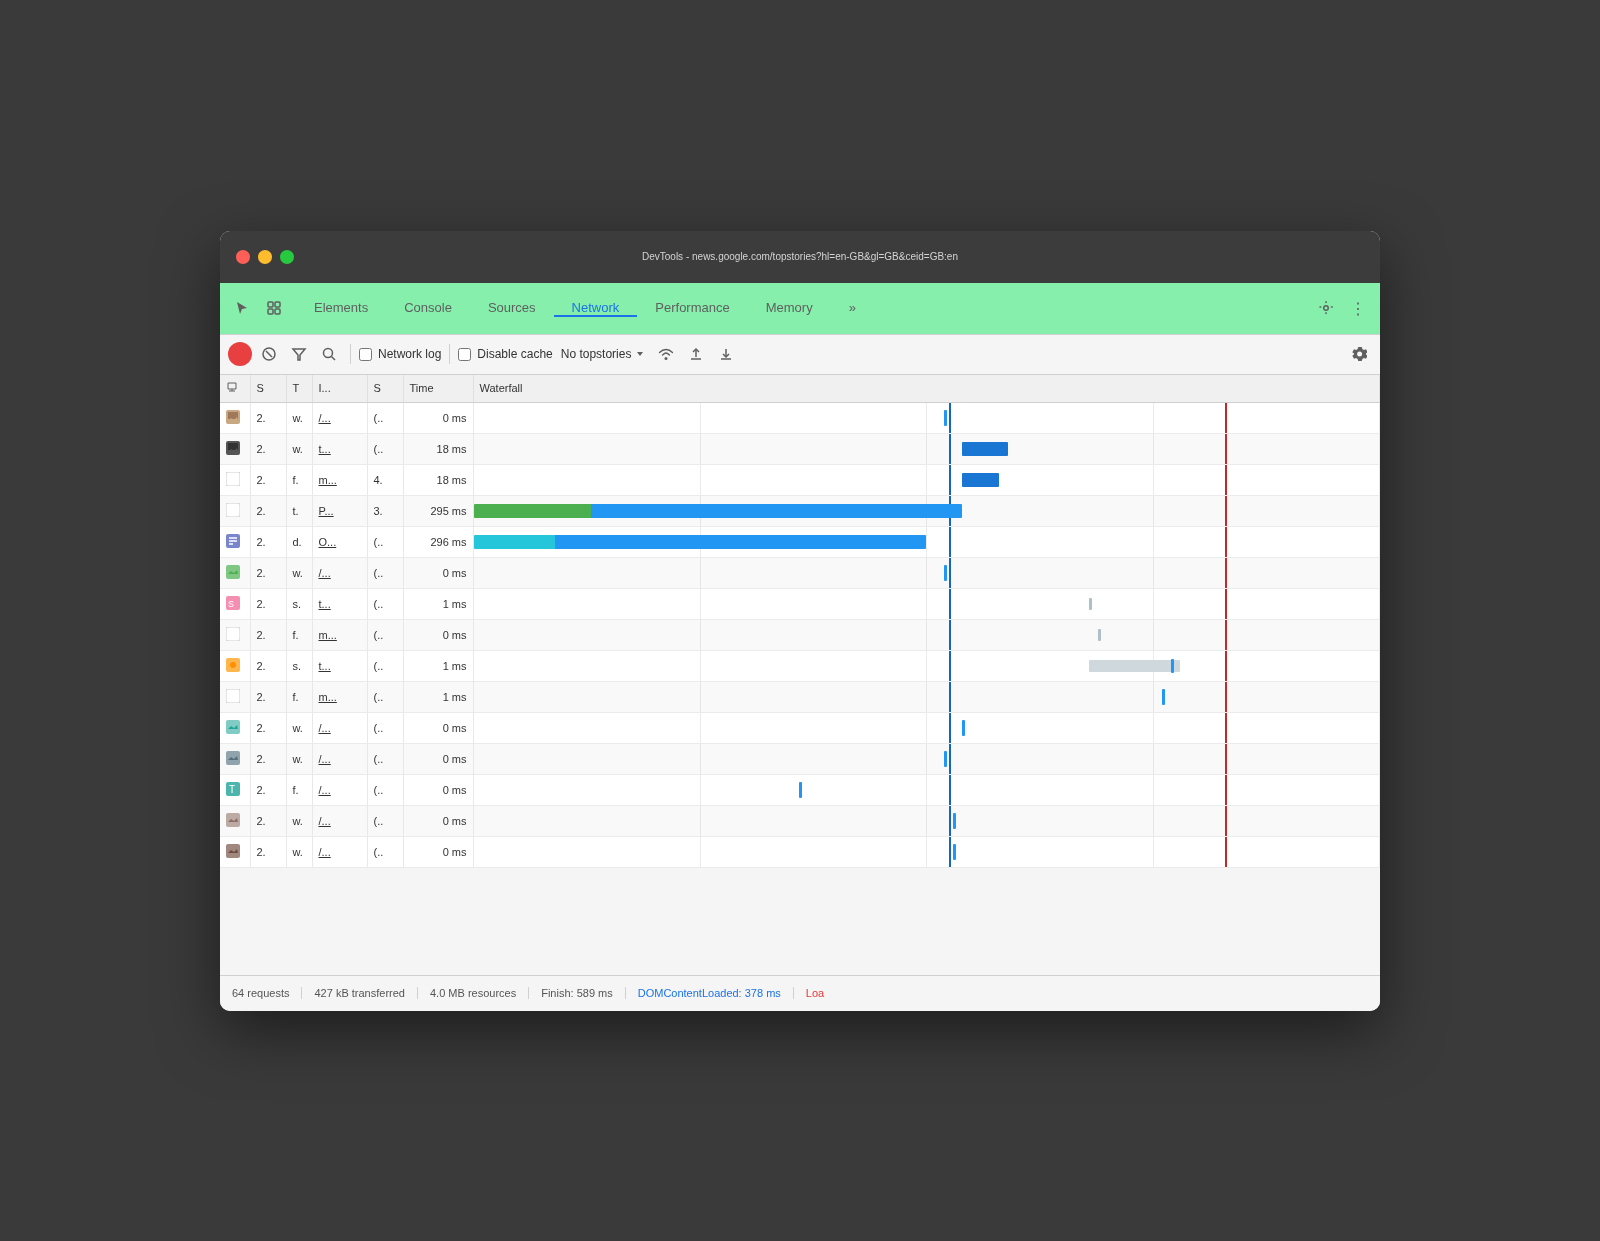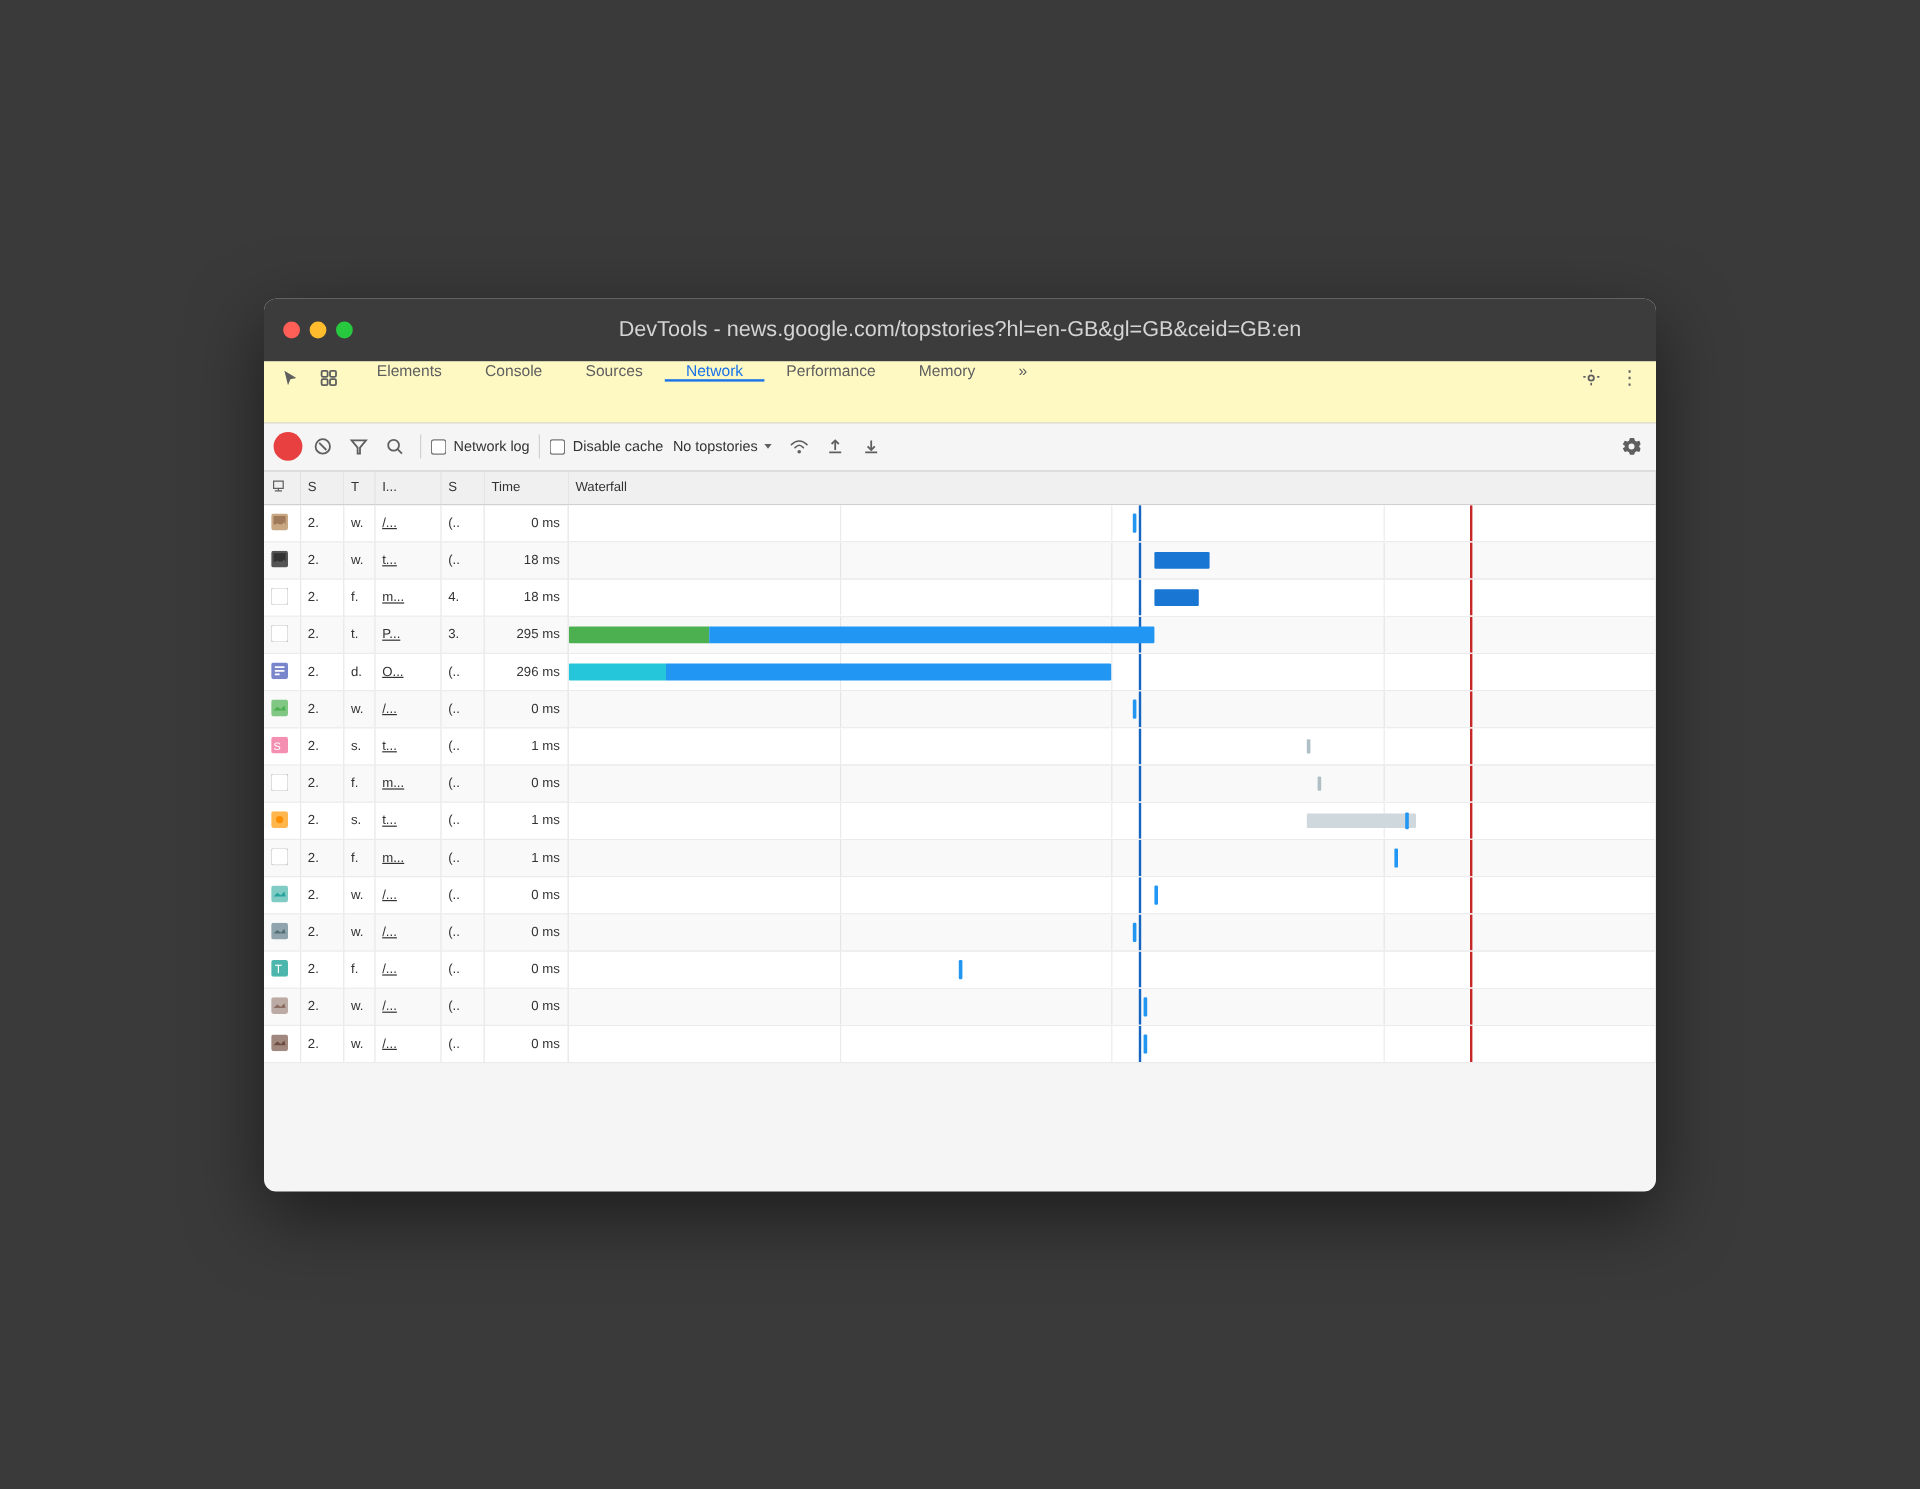--- a/index.html
+++ b/index.html
@@ -36,29 +36,29 @@
       border-radius: 50%;
     }
     .traffic-light.red { background: #ff5f56; }
     .traffic-light.yellow { background: #ffbd2e; }
     .traffic-light.green { background: #27c93f; }
     .title-bar-text {
       position: absolute;
       left: 50%;
       transform: translateX(-50%);
       color: #d4d4d4;
-      font-size: 18px;
+      font-size: 10px;
       font-weight: 500;
       white-space: nowrap;
     }
     .tab-bar {
-      background: #fef9c3;
+      background: #86efac;
       border-bottom: 1px solid #d0d0d0;
       display: flex;
-      align-items: flex-start;
+      align-items: center;
       height: 52px;
       padding: 0 8px;
     }
     .tab-bar-left {
       display: flex;
       align-items: center;
       gap: 4px;
       margin-right: 8px;
     }
     .tab-btn {
@@ -754,13 +754,21 @@
                 <div class="bar-marker marker-blue" style="left: 52.5%;"></div>
                 <div class="bar-marker marker-red" style="left: 83%;"></div>
                 <div style="position: absolute; left: 53%; top: 50%; transform: translateY(-50%); width: 3px; height: 16px; background: rgb(33, 150, 243); border-radius: 1px;"></div>
               </div>
             </td>
           </tr>
         </tbody>
     </table>
   </div>
 
+  <div class="status-bar">
+    <span class="status-item">64 requests</span>
+    <span class="status-item">427 kB transferred</span>
+    <span class="status-item">4.0 MB resources</span>
+    <span class="status-item">Finish: 589 ms</span>
+    <span class="status-dom">DOMContentLoaded: 378 ms</span>
+    <span class="status-load">Loa</span>
+  </div>
 </div>
 
 </body></html>

